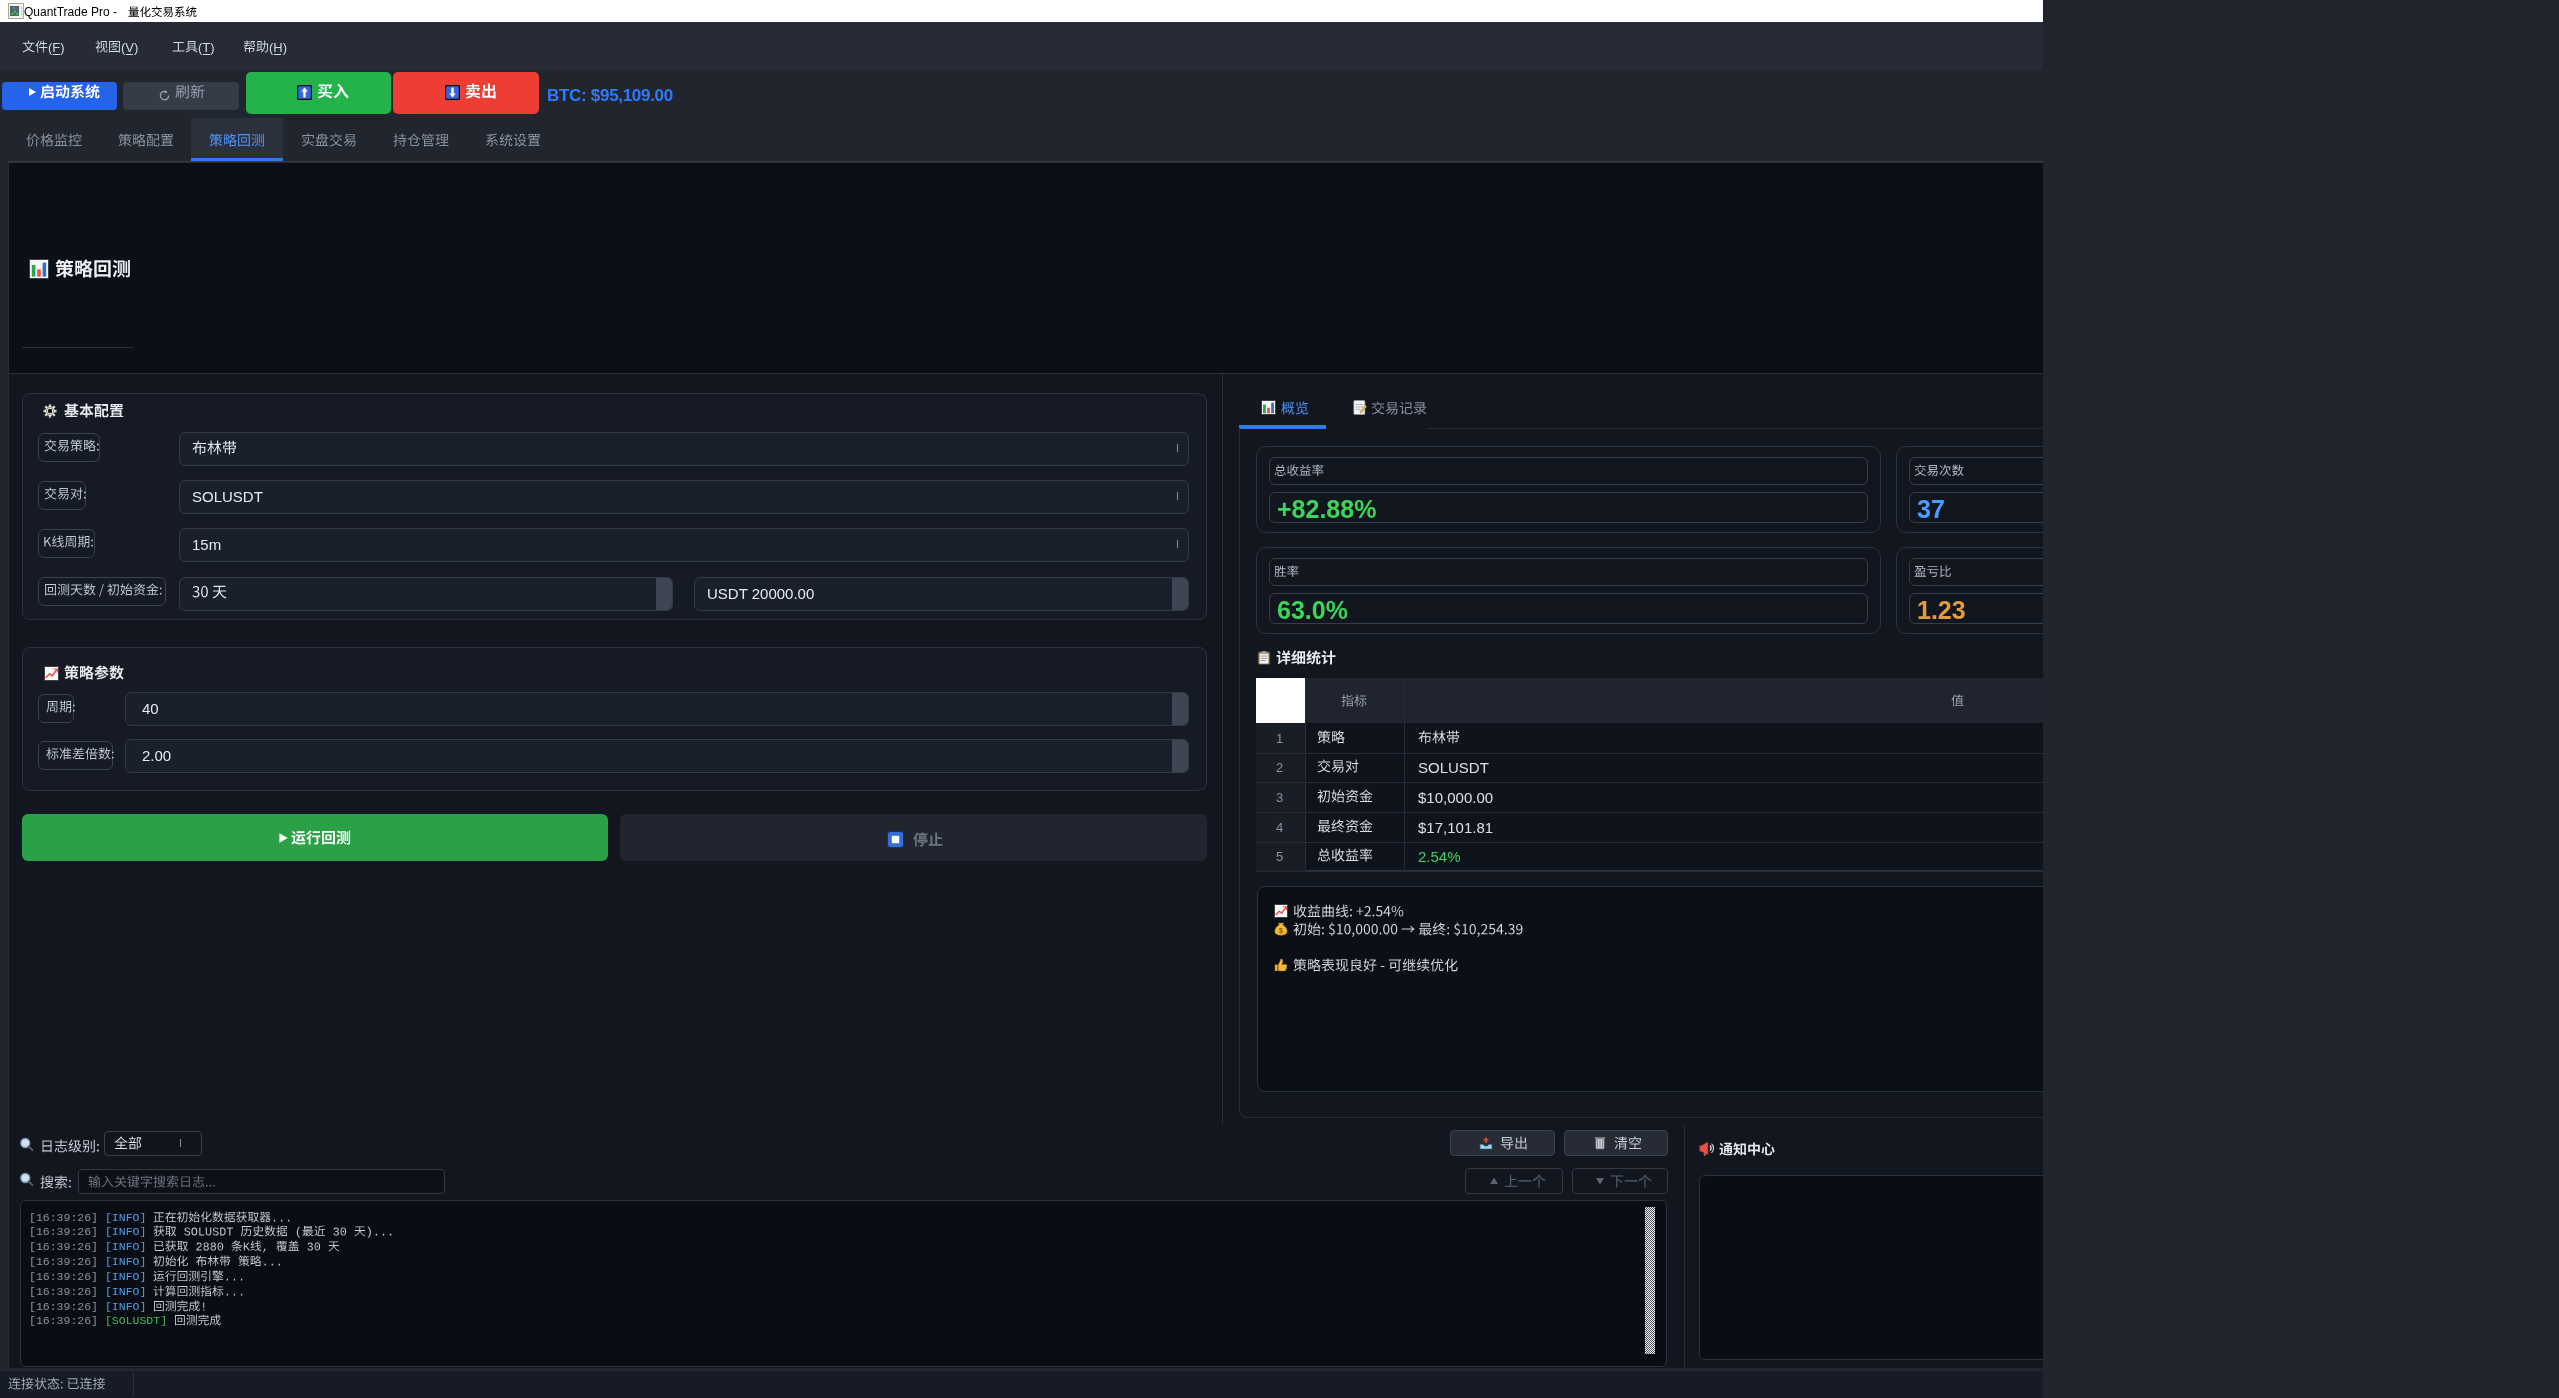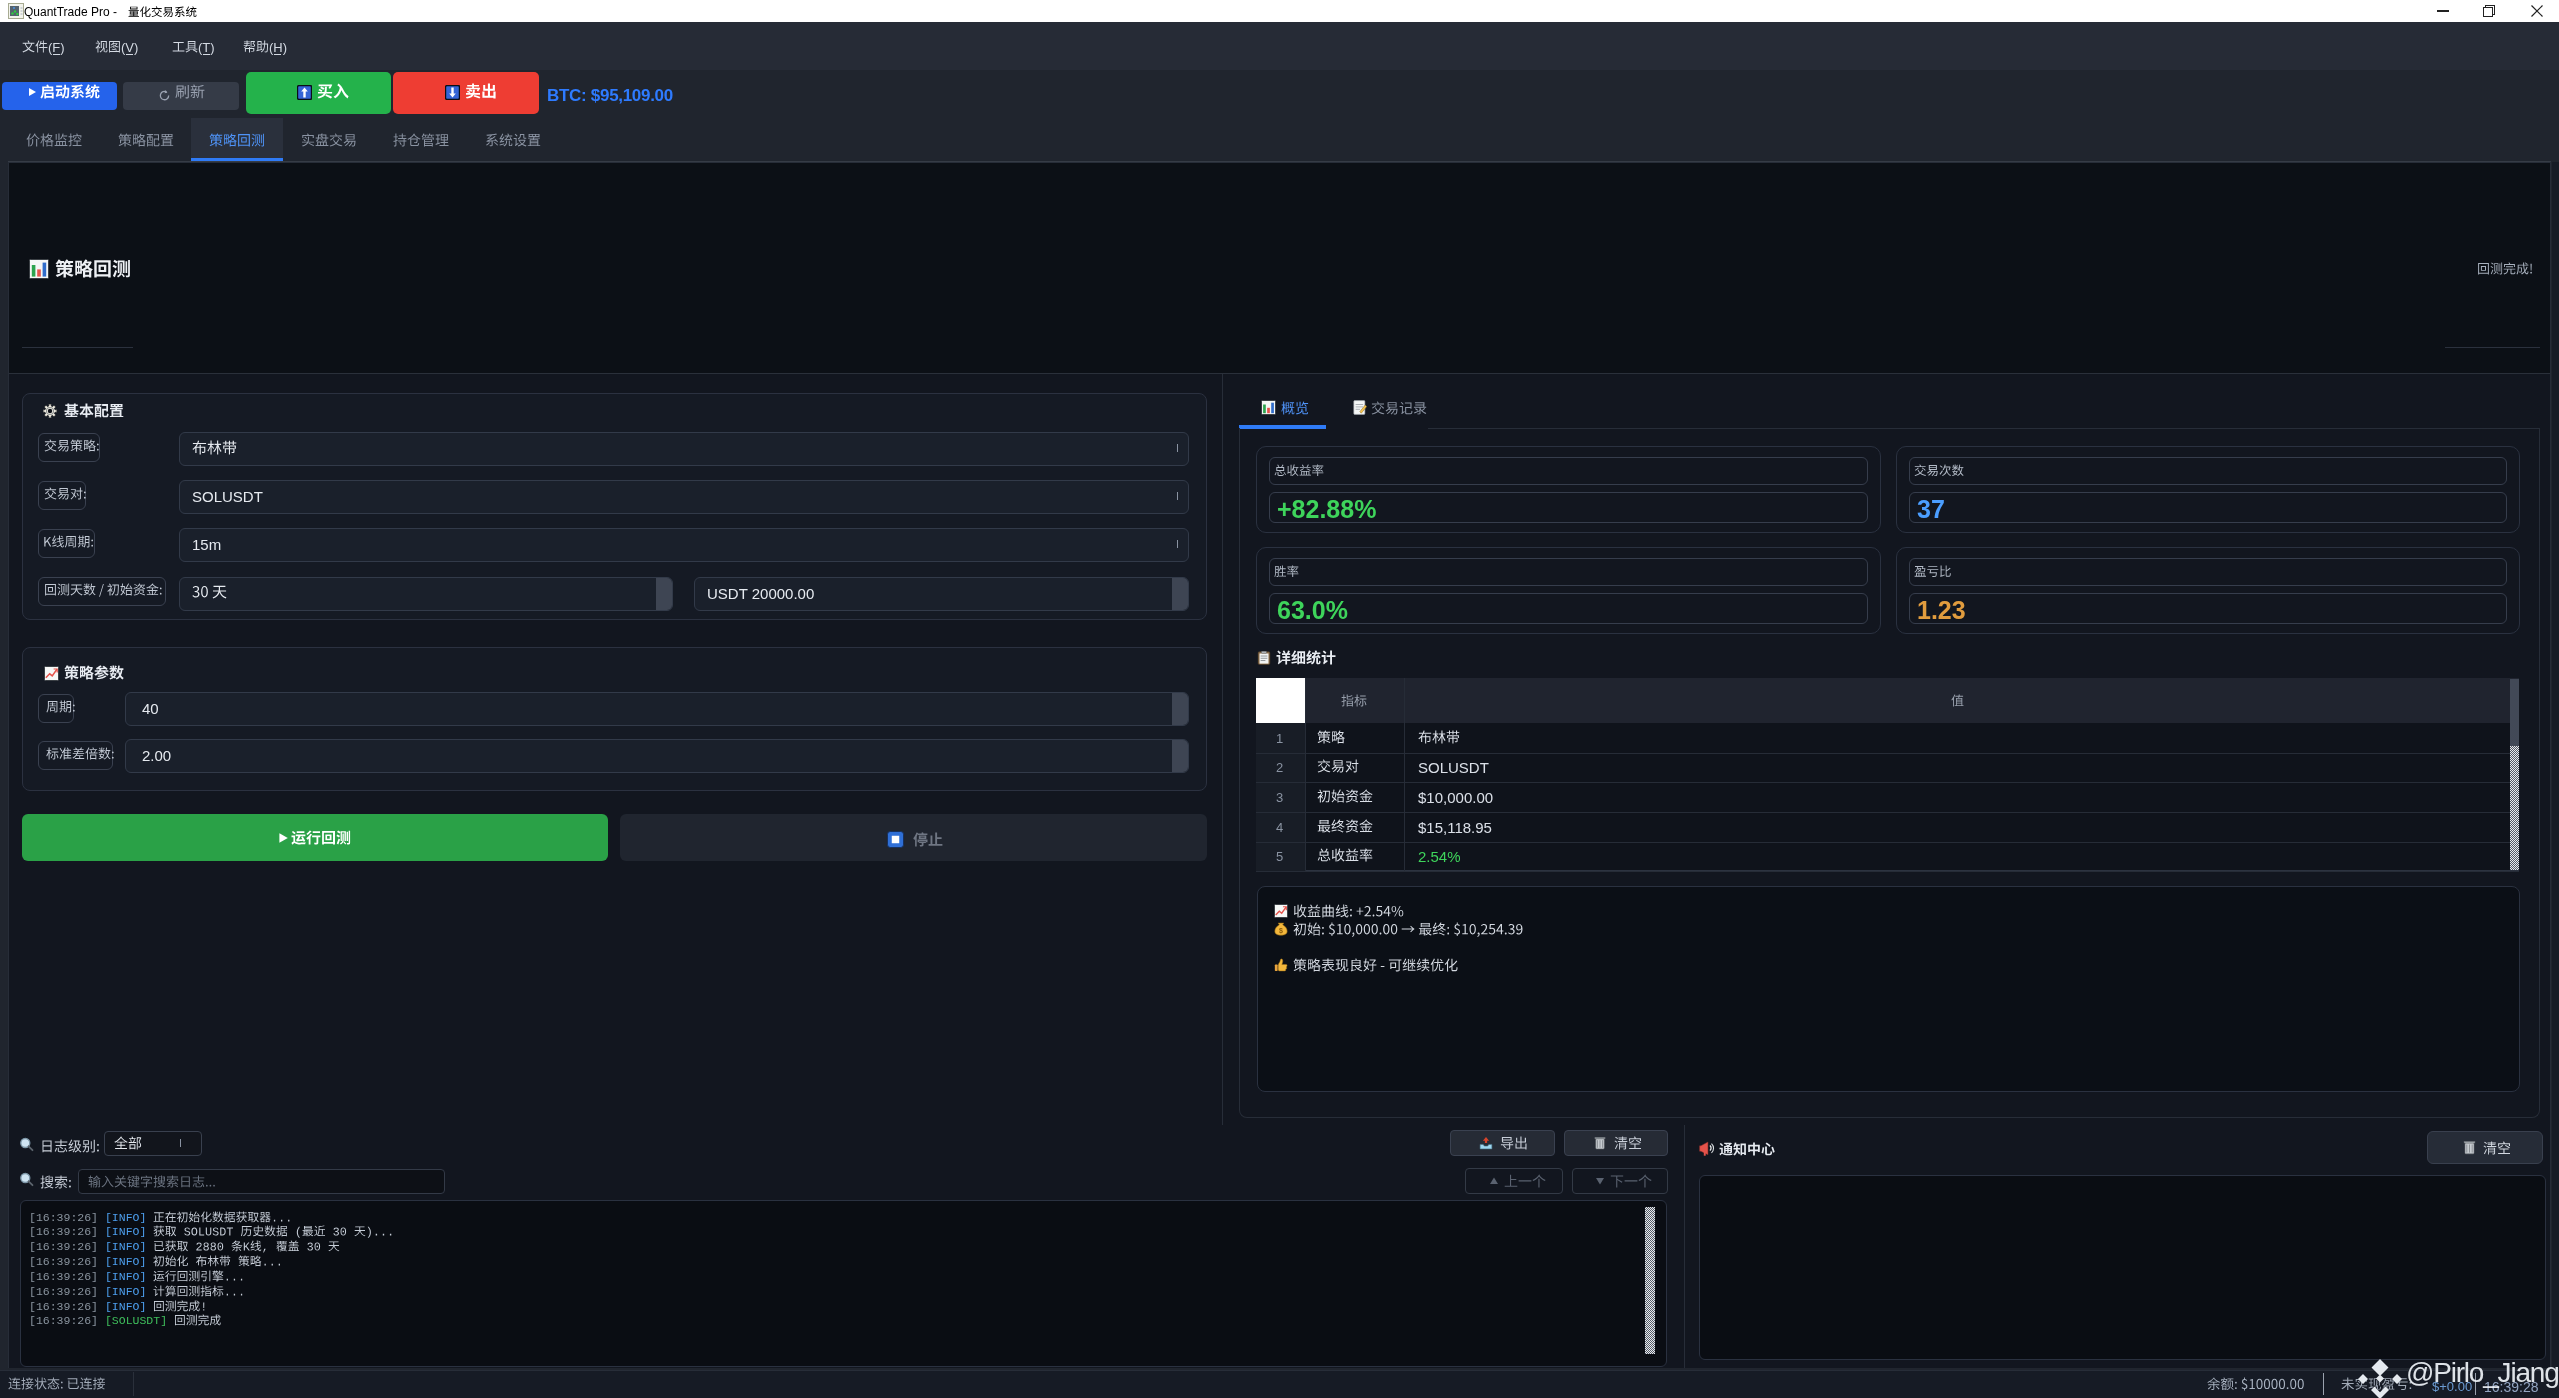--- a/index.html
+++ b/index.html
@@ -1,13 +1,13 @@
 <!DOCTYPE html>
 <html><head><meta charset="utf-8"><style>html,body{margin:0;padding:0;background:#20252e;}*{box-sizing:content-box}</style></head><body>
-<div style="position:relative;width:2559px;height:1398px;overflow:hidden;font-family:'Liberation Sans',sans-serif">
+<div style="position:relative;width:2043px;height:1398px;overflow:hidden;font-family:'Liberation Sans',sans-serif">
     <div style="position:absolute;left:0px;top:0px;width:2559px;height:22px;background:#fff"></div>
 <div style="position:absolute;left:0px;top:22px;width:2559px;height:48px;background:#262b36"></div>
 <div style="position:absolute;left:0px;top:70px;width:2559px;height:92px;background:#20252e"></div>
 <div style="position:absolute;left:0px;top:162px;width:2559px;height:1236px;background:#20252e"></div>
 <div style="position:absolute;left:8px;top:162px;width:2543px;height:1206px;background:#0c1016;border:1px solid #272d38;box-sizing:border-box"></div>
 <div style="position:absolute;left:9px;top:373px;width:2541px;height:752px;background:#12161f"></div>
 <div style="position:absolute;left:9px;top:373px;width:2541px;height:1px;background:#2a303a"></div>
 <div style="position:absolute;left:1222px;top:374px;width:1px;height:751px;background:#272d38"></div>
 <div style="position:absolute;left:9px;top:1125px;width:2541px;height:243px;background:#12161f"></div>
 <div style="position:absolute;left:1684px;top:1125px;width:1px;height:243px;background:#272d38"></div>
@@ -287,21 +287,21 @@
 <div style="position:absolute;left:1276px;top:791px;font-family:'Liberation Sans',sans-serif;font-size:13px;font-weight:normal;color:#8a93a2;line-height:1;white-space:pre;">3</div>
 <div style="position:absolute;left:1317px;top:788.5px;line-height:0"><svg width="56" height="18" viewBox="0 0 56 18" style="overflow:visible">
         <path transform="translate(0,12.3)" d="M2.2 -11.3C2.7 -10.7 3.2 -9.9 3.4 -9.4L4.3 -9.9C4 -10.4 3.5 -11.2 3.1 -11.8ZM5.8 -10.6V-9.5H8.1C7.9 -4.9 7.4 -1.6 4.8 0.3C5.1 0.5 5.5 0.9 5.7 1.1C8.3 -1.1 9 -4.5 9.2 -9.5H11.9C11.7 -3.1 11.5 -0.7 11 -0.2C10.9 0 10.7 0.1 10.5 0.1C10.1 0.1 9.4 0 8.5 -0.0C8.7 0.3 8.8 0.7 8.8 1.0C9.6 1 10.4 1.1 10.9 1.0C11.4 1 11.7 0.8 12 0.4C12.5 -0.3 12.7 -2.8 12.9 -10.0C12.9 -10.1 12.9 -10.6 12.9 -10.6ZM0.8 -9.3V-8.3H4.3C3.4 -6.5 1.9 -4.7 0.5 -3.6C0.7 -3.4 1 -2.9 1.1 -2.6C1.6 -3.1 2.2 -3.7 2.8 -4.4V1.1H3.9V-4.5C4.4 -3.8 5 -3 5.3 -2.6L6 -3.4C5.8 -3.6 5.3 -4.2 4.8 -4.7C5.2 -5.1 5.7 -5.5 6.2 -6.0L5.5 -6.6C5.2 -6.2 4.7 -5.6 4.3 -5.2L3.9 -5.7V-5.7C4.6 -6.7 5.2 -7.8 5.6 -8.9L5 -9.3L4.8 -9.3Z M20.5 -4.6V1.1H21.4V0.5H25.7V1.1H26.7V-4.6ZM21.4 -0.4V-3.6H25.7V-0.4ZM20 -5.7C20.4 -5.9 21 -5.9 26.2 -6.3C26.4 -6 26.6 -5.6 26.7 -5.3L27.6 -5.8C27.1 -6.9 26.2 -8.5 25.2 -9.7L24.4 -9.3C24.8 -8.7 25.3 -8 25.7 -7.2L21.3 -7.0C22.2 -8.2 23.1 -9.8 23.9 -11.5L22.8 -11.8C22.1 -10 20.9 -8.1 20.6 -7.6C20.2 -7.1 19.9 -6.8 19.7 -6.7C19.8 -6.4 19.9 -5.9 20 -5.7ZM16.8 -7.9H18.4C18.3 -6.1 17.9 -4.6 17.5 -3.4C17 -3.8 16.5 -4.1 16 -4.5C16.3 -5.5 16.6 -6.7 16.8 -7.9ZM14.9 -4.1C15.6 -3.6 16.4 -3 17 -2.4C16.4 -1.2 15.6 -0.3 14.6 0.3C14.8 0.5 15.1 0.8 15.2 1.1C16.3 0.4 17.1 -0.5 17.8 -1.7C18.3 -1.2 18.8 -0.7 19.1 -0.3L19.7 -1.1C19.4 -1.6 18.9 -2.2 18.2 -2.7C18.9 -4.3 19.3 -6.3 19.4 -8.8L18.8 -8.9L18.7 -8.9H17.0C17.2 -9.8 17.4 -10.8 17.5 -11.6L16.5 -11.7C16.4 -10.8 16.3 -9.9 16.1 -8.9H14.6V-7.9H15.9C15.6 -6.5 15.2 -5.1 14.9 -4.1Z M29.2 -10.5C30.2 -10.2 31.5 -9.5 32.1 -9.0L32.7 -9.8C32 -10.3 30.7 -10.9 29.7 -11.3ZM28.7 -6.9 29 -6.0C30.1 -6.3 31.6 -6.8 32.9 -7.3L32.7 -8.2C31.2 -7.7 29.7 -7.2 28.7 -6.9ZM30.5 -5.2V-1.3H31.6V-4.2H38.5V-1.4H39.6V-5.2ZM34.6 -3.8C34.2 -1.5 33.1 -0.3 28.7 0.3C28.9 0.5 29.1 0.9 29.2 1.1C33.9 0.5 35.2 -1 35.7 -3.8ZM35.2 -1.1C37 -0.5 39.3 0.4 40.5 1.1L41.1 0.2C39.9 -0.4 37.5 -1.3 35.8 -1.8ZM34.8 -11.7C34.4 -10.7 33.7 -9.5 32.5 -8.7C32.8 -8.6 33.1 -8.3 33.3 -8.0C33.9 -8.5 34.4 -9.1 34.8 -9.6H36.4C36 -8.2 35.1 -6.9 32.6 -6.2C32.8 -6 33 -5.7 33.1 -5.5C35.1 -6 36.2 -7 36.8 -8.1C37.7 -6.9 39.1 -6 40.7 -5.6C40.8 -5.8 41.1 -6.2 41.3 -6.4C39.5 -6.8 38 -7.7 37.3 -8.9C37.3 -9.1 37.4 -9.4 37.5 -9.6H39.6C39.4 -9.2 39.1 -8.7 38.9 -8.4L39.8 -8.1C40.2 -8.7 40.6 -9.5 41 -10.3L40.2 -10.5L40 -10.5H35.3C35.5 -10.8 35.6 -11.2 35.8 -11.6Z M44.8 -3.1C45.3 -2.3 45.9 -1.1 46.1 -0.5L47 -0.9C46.8 -1.6 46.2 -2.6 45.6 -3.4ZM52.3 -3.4C51.9 -2.6 51.3 -1.5 50.8 -0.8L51.6 -0.5C52.1 -1.1 52.7 -2.1 53.3 -3.0ZM49 -11.9C47.7 -9.8 45.1 -8.2 42.4 -7.3C42.7 -7.1 43 -6.7 43.1 -6.3C43.9 -6.6 44.7 -7 45.4 -7.4V-6.6H48.4V-4.7H43.6V-3.7H48.4V-0.3H43.0V0.7H55.1V-0.3H49.5V-3.7H54.4V-4.7H49.5V-6.6H52.6V-7.5C53.4 -7 54.1 -6.7 54.9 -6.4C55 -6.7 55.4 -7.1 55.6 -7.3C53.5 -8 51 -9.4 49.6 -10.9L50 -11.5ZM52.4 -7.6H45.7C47 -8.3 48.1 -9.2 49 -10.2C50 -9.2 51.2 -8.3 52.4 -7.6Z" fill="#dbe0e8"></path>
       </svg></div>
 <div style="position:absolute;left:1418px;top:790px;font-family:'Liberation Sans',sans-serif;font-size:15px;font-weight:normal;color:#dbe0e8;line-height:1;white-space:pre;">$10,000.00</div>
 <div style="position:absolute;left:1256px;top:812px;width:1263px;height:1px;background:#262c37"></div>
 <div style="position:absolute;left:1276px;top:821px;font-family:'Liberation Sans',sans-serif;font-size:13px;font-weight:normal;color:#8a93a2;line-height:1;white-space:pre;">4</div>
 <div style="position:absolute;left:1317px;top:818.5px;line-height:0"><svg width="56" height="18" viewBox="0 0 56 18" style="overflow:visible">
         <path transform="translate(0,12.3)" d="M3.5 -8.9H10.5V-7.9H3.5ZM3.5 -10.6H10.5V-9.6H3.5ZM2.5 -11.3V-7.2H11.6V-11.3ZM5.5 -5.5V-4.5H3.0V-5.5ZM0.7 -0.6 0.8 0.3 5.5 -0.2V1.1H6.6V-0.4L7.3 -0.5V-1.3L6.6 -1.2V-5.5H13.3V-6.4H0.7V-5.5H2.0V-0.7ZM7.1 -4.6V-3.8H7.9L7.7 -3.7C8.1 -2.6 8.7 -1.7 9.4 -1.0C8.6 -0.4 7.8 0 6.9 0.3C7.1 0.5 7.3 0.9 7.4 1.1C8.3 0.7 9.3 0.3 10.1 -0.4C10.9 0.3 11.8 0.8 12.9 1.1C13 0.8 13.3 0.4 13.5 0.3C12.5 0 11.6 -0.4 10.8 -1.0C11.7 -1.9 12.4 -3 12.9 -4.4L12.3 -4.7L12.1 -4.6ZM8.6 -3.8H11.6C11.3 -2.9 10.7 -2.2 10.1 -1.6C9.5 -2.2 8.9 -2.9 8.6 -3.8ZM5.5 -3.8V-2.8H3.0V-3.8ZM5.5 -2.0V-1.1L3 -0.8V-2.0Z M14.5 -0.7 14.7 0.3C16 0 17.9 -0.4 19.6 -0.7L19.5 -1.7C17.7 -1.3 15.8 -0.9 14.5 -0.7ZM21.9 -3.7C22.9 -3.3 24.2 -2.6 24.8 -2.1L25.5 -2.9C24.8 -3.3 23.5 -4 22.5 -4.4ZM20.4 -1.1C22.3 -0.6 24.6 0.4 25.9 1.1L26.5 0.3C25.2 -0.4 22.9 -1.4 21 -1.9ZM22.2 -11.8C21.6 -10.5 20.6 -9 19.2 -7.8L19.5 -8.2L18.6 -8.8C18.3 -8.2 18 -7.7 17.7 -7.2L15.9 -7.1C16.7 -8.3 17.5 -9.8 18.2 -11.4L17.2 -11.8C16.6 -10.1 15.6 -8.3 15.2 -7.8C15 -7.3 14.7 -7 14.4 -6.9C14.6 -6.7 14.7 -6.2 14.8 -5.9C15 -6 15.3 -6.1 17.1 -6.3C16.4 -5.4 15.9 -4.7 15.6 -4.5C15.2 -3.9 14.9 -3.6 14.5 -3.5C14.7 -3.3 14.8 -2.8 14.9 -2.6C15.2 -2.7 15.7 -2.8 19.3 -3.4C19.3 -3.6 19.3 -4 19.3 -4.3L16.3 -3.9C17.3 -5 18.3 -6.4 19.2 -7.8C19.4 -7.6 19.8 -7.3 19.9 -7.1C20.5 -7.5 20.9 -8 21.4 -8.5C21.8 -7.9 22.3 -7.2 22.8 -6.6C21.8 -5.8 20.6 -5.1 19.3 -4.6C19.5 -4.4 19.9 -4 20 -3.8C21.2 -4.3 22.5 -5 23.5 -5.9C24.6 -5 25.8 -4.2 27 -3.8C27.1 -4 27.4 -4.4 27.7 -4.6C26.5 -5.1 25.3 -5.7 24.3 -6.6C25.2 -7.5 26.1 -8.7 26.6 -10.0L25.9 -10.3L25.8 -10.3H22.6C22.8 -10.7 23.1 -11.2 23.3 -11.6ZM22 -9.4H25.2C24.8 -8.6 24.2 -7.9 23.6 -7.3C22.9 -7.9 22.4 -8.6 22 -9.3Z M29.2 -10.5C30.2 -10.2 31.5 -9.5 32.1 -9.0L32.7 -9.8C32 -10.3 30.7 -10.9 29.7 -11.3ZM28.7 -6.9 29 -6.0C30.1 -6.3 31.6 -6.8 32.9 -7.3L32.7 -8.2C31.2 -7.7 29.7 -7.2 28.7 -6.9ZM30.5 -5.2V-1.3H31.6V-4.2H38.5V-1.4H39.6V-5.2ZM34.6 -3.8C34.2 -1.5 33.1 -0.3 28.7 0.3C28.9 0.5 29.1 0.9 29.2 1.1C33.9 0.5 35.2 -1 35.7 -3.8ZM35.2 -1.1C37 -0.5 39.3 0.4 40.5 1.1L41.1 0.2C39.9 -0.4 37.5 -1.3 35.8 -1.8ZM34.8 -11.7C34.4 -10.7 33.7 -9.5 32.5 -8.7C32.8 -8.6 33.1 -8.3 33.3 -8.0C33.9 -8.5 34.4 -9.1 34.8 -9.6H36.4C36 -8.2 35.1 -6.9 32.6 -6.2C32.8 -6 33 -5.7 33.1 -5.5C35.1 -6 36.2 -7 36.8 -8.1C37.7 -6.9 39.1 -6 40.7 -5.6C40.8 -5.8 41.1 -6.2 41.3 -6.4C39.5 -6.8 38 -7.7 37.3 -8.9C37.3 -9.1 37.4 -9.4 37.5 -9.6H39.6C39.4 -9.2 39.1 -8.7 38.9 -8.4L39.8 -8.1C40.2 -8.7 40.6 -9.5 41 -10.3L40.2 -10.5L40 -10.5H35.3C35.5 -10.8 35.6 -11.2 35.8 -11.6Z M44.8 -3.1C45.3 -2.3 45.9 -1.1 46.1 -0.5L47 -0.9C46.8 -1.6 46.2 -2.6 45.6 -3.4ZM52.3 -3.4C51.9 -2.6 51.3 -1.5 50.8 -0.8L51.6 -0.5C52.1 -1.1 52.7 -2.1 53.3 -3.0ZM49 -11.9C47.7 -9.8 45.1 -8.2 42.4 -7.3C42.7 -7.1 43 -6.7 43.1 -6.3C43.9 -6.6 44.7 -7 45.4 -7.4V-6.6H48.4V-4.7H43.6V-3.7H48.4V-0.3H43.0V0.7H55.1V-0.3H49.5V-3.7H54.4V-4.7H49.5V-6.6H52.6V-7.5C53.4 -7 54.1 -6.7 54.9 -6.4C55 -6.7 55.4 -7.1 55.6 -7.3C53.5 -8 51 -9.4 49.6 -10.9L50 -11.5ZM52.4 -7.6H45.7C47 -8.3 48.1 -9.2 49 -10.2C50 -9.2 51.2 -8.3 52.4 -7.6Z" fill="#dbe0e8"></path>
       </svg></div>
-<div style="position:absolute;left:1418px;top:820px;font-family:'Liberation Sans',sans-serif;font-size:15px;font-weight:normal;color:#dbe0e8;line-height:1;white-space:pre;">$15,118.95</div>
+<div style="position:absolute;left:1418px;top:820px;font-family:'Liberation Sans',sans-serif;font-size:15px;font-weight:normal;color:#dbe0e8;line-height:1;white-space:pre;">$17,101.81</div>
 <div style="position:absolute;left:1256px;top:842px;width:1263px;height:1px;background:#262c37"></div>
 <div style="position:absolute;left:1276px;top:850px;font-family:'Liberation Sans',sans-serif;font-size:13px;font-weight:normal;color:#8a93a2;line-height:1;white-space:pre;">5</div>
 <div style="position:absolute;left:1317px;top:847.5px;line-height:0"><svg width="56" height="18" viewBox="0 0 56 18" style="overflow:visible">
         <path transform="translate(0,12.3)" d="M10.6 -3.0C11.4 -2 12.2 -0.7 12.6 0.1L13.4 -0.4C13.1 -1.3 12.2 -2.5 11.4 -3.5ZM5.8 -3.8C6.7 -3.1 7.8 -2.1 8.3 -1.5L9.1 -2.1C8.5 -2.8 7.4 -3.7 6.5 -4.4ZM3.9 -3.4V-0.5C3.9 0.7 4.4 1 6 1.0C6.4 1 8.8 1 9.2 1.0C10.5 1 10.8 0.6 11 -1.0C10.7 -1.1 10.2 -1.3 10 -1.4C9.9 -0.2 9.8 0 9.1 0.0C8.6 0 6.5 0 6.1 0.0C5.2 0 5 -0.1 5 -0.5V-3.4ZM1.9 -3.1C1.7 -2.1 1.2 -0.8 0.6 -0.1L1.6 0.3C2.2 -0.5 2.7 -1.8 2.9 -3.0ZM3.7 -7.9H10.3V-5.5H3.7ZM2.6 -8.9V-4.5H11.5V-8.9H9.2C9.7 -9.6 10.2 -10.5 10.7 -11.3L9.6 -11.7C9.2 -10.9 8.6 -9.7 8.1 -8.9H5.2L6 -9.4C5.8 -10 5.1 -11 4.5 -11.7L3.6 -11.3C4.2 -10.6 4.8 -9.6 5 -8.9Z M22.2 -8.0H25.3C25 -6.3 24.5 -4.7 23.8 -3.5C23.1 -4.8 22.6 -6.2 22.2 -7.8ZM22.1 -11.8C21.7 -9.3 20.9 -7 19.7 -5.6C20 -5.4 20.3 -4.9 20.5 -4.7C20.9 -5.2 21.3 -5.9 21.6 -6.5C22 -5.1 22.6 -3.7 23.3 -2.5C22.5 -1.3 21.4 -0.4 20 0.3C20.2 0.5 20.5 0.9 20.6 1.1C22 0.4 23 -0.5 23.9 -1.6C24.7 -0.5 25.6 0.4 26.8 1.1C26.9 0.8 27.3 0.4 27.5 0.2C26.3 -0.4 25.3 -1.3 24.5 -2.5C25.4 -4 25.9 -5.8 26.3 -8.0H27.4V-9.0H22.6C22.8 -9.8 23 -10.7 23.2 -11.6ZM15.3 -1.4C15.6 -1.6 16 -1.8 18.5 -2.8V1.1H19.6V-11.6H18.5V-3.8L16.4 -3.1V-10.2H15.3V-3.3C15.3 -2.8 15.1 -2.5 14.9 -2.4C15 -2.1 15.2 -1.7 15.3 -1.4Z M36.3 -6.7C37.7 -6.1 39.6 -5.3 40.5 -4.7L41.1 -5.6C40.1 -6.1 38.2 -6.9 36.8 -7.4ZM32.8 -7.5C32 -6.7 30.2 -5.8 29 -5.3C29.2 -5.1 29.5 -4.7 29.6 -4.5C30.9 -5.1 32.6 -6.1 33.6 -6.9ZM30.5 -4.6V-0.3H28.6V0.7H41.4V-0.3H39.6V-4.6ZM31.4 -0.3V-3.7H33.2V-0.3ZM34.1 -0.3V-3.7H35.9V-0.3ZM36.9 -0.3V-3.7H38.7V-0.3ZM38 -11.8C37.6 -11 37 -10 36.5 -9.3L37.3 -9.0H32.7L33.5 -9.4C33.2 -10 32.6 -11 32 -11.7L31.1 -11.3C31.7 -10.6 32.2 -9.7 32.5 -9.0H28.9V-8.1H41.1V-9.0H37.4C37.9 -9.7 38.5 -10.6 39 -11.4Z M53.6 -9.0C53.1 -8.4 52.2 -7.7 51.6 -7.2L52.4 -6.7C53 -7.1 53.8 -7.8 54.5 -8.5ZM42.8 -4.7 43.3 -3.9C44.2 -4.3 45.4 -4.9 46.5 -5.5L46.3 -6.3C45 -5.7 43.7 -5.1 42.8 -4.7ZM43.2 -8.4C43.9 -7.9 44.9 -7.2 45.3 -6.7L46.1 -7.4C45.6 -7.9 44.7 -8.5 43.9 -9.0ZM51.5 -5.7C52.4 -5.1 53.6 -4.3 54.2 -3.7L55 -4.4C54.4 -4.9 53.2 -5.7 52.2 -6.3ZM42.7 -2.8V-1.8H48.4V1.1H49.6V-1.8H55.3V-2.8H49.6V-4.0H48.4V-2.8ZM48.1 -11.6C48.3 -11.3 48.6 -10.9 48.7 -10.5H43.0V-9.5H48.1C47.7 -8.9 47.2 -8.3 47.1 -8.1C46.8 -7.9 46.6 -7.7 46.4 -7.7C46.5 -7.4 46.7 -7 46.7 -6.8C46.9 -6.8 47.2 -6.9 48.9 -7.0C48.2 -6.4 47.6 -5.8 47.3 -5.6C46.8 -5.2 46.5 -4.9 46.2 -4.9C46.3 -4.6 46.4 -4.2 46.5 -4.0C46.7 -4.1 47.2 -4.2 50.9 -4.5C51.1 -4.3 51.2 -4 51.3 -3.8L52.1 -4.2C51.8 -4.8 51.1 -5.8 50.5 -6.5L49.7 -6.2C50 -5.9 50.2 -5.6 50.4 -5.3L47.9 -5.1C49.2 -6.1 50.4 -7.3 51.5 -8.6L50.7 -9.1C50.4 -8.7 50 -8.3 49.7 -7.9L47.9 -7.8C48.4 -8.3 48.8 -8.9 49.2 -9.5H55.2V-10.5H50.0C49.8 -10.9 49.4 -11.5 49.1 -11.9Z" fill="#dbe0e8"></path>
       </svg></div>
 <div style="position:absolute;left:1418px;top:849px;font-family:'Liberation Sans',sans-serif;font-size:15px;font-weight:normal;color:#3ed45b;line-height:1;white-space:pre;">2.54%</div>
 <div style="position:absolute;left:1256px;top:871px;width:1263px;height:1px;background:#262c37"></div>
 <div style="position:absolute;left:1305px;top:678px;width:1px;height:193px;background:#262c37"></div>
 <div style="position:absolute;left:1404px;top:678px;width:1px;height:193px;background:#262c37"></div>
 <div style="position:absolute;left:2510px;top:679px;width:9px;height:191px;background:conic-gradient(#e8eaee 25%,#555b66 0 50%,#e8eaee 0 75%,#555b66 0) 0 0/2px 2px"></div>

